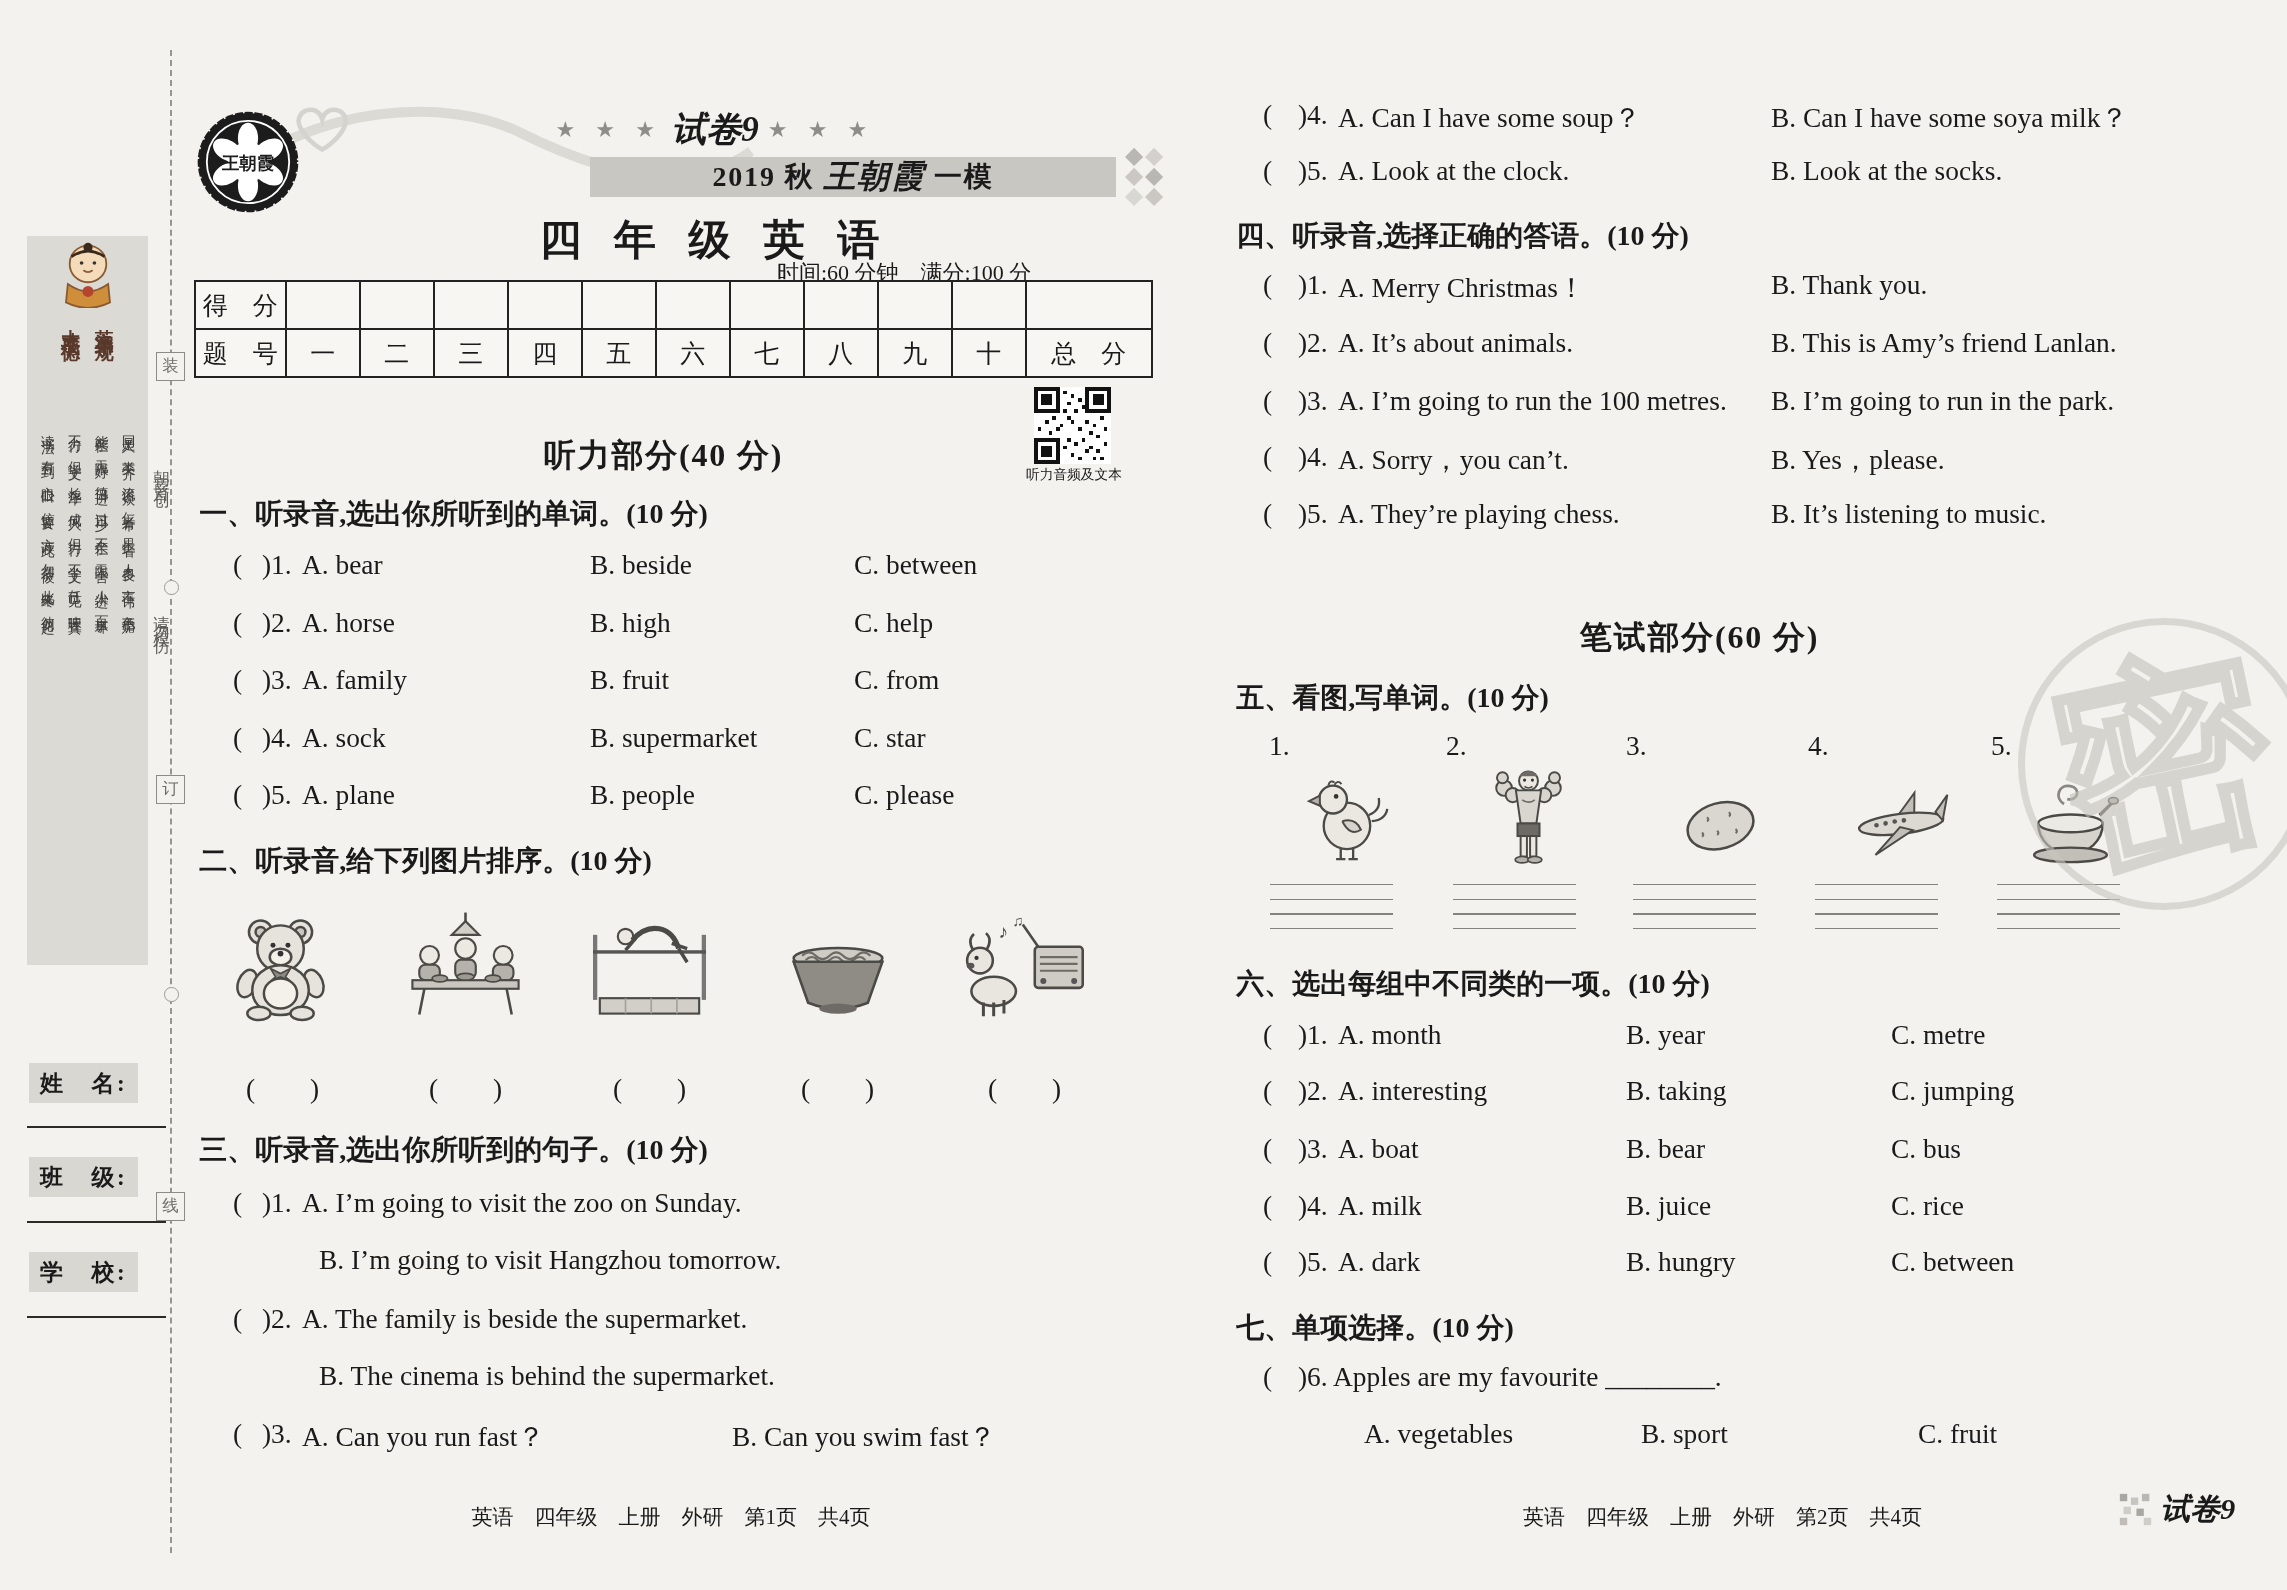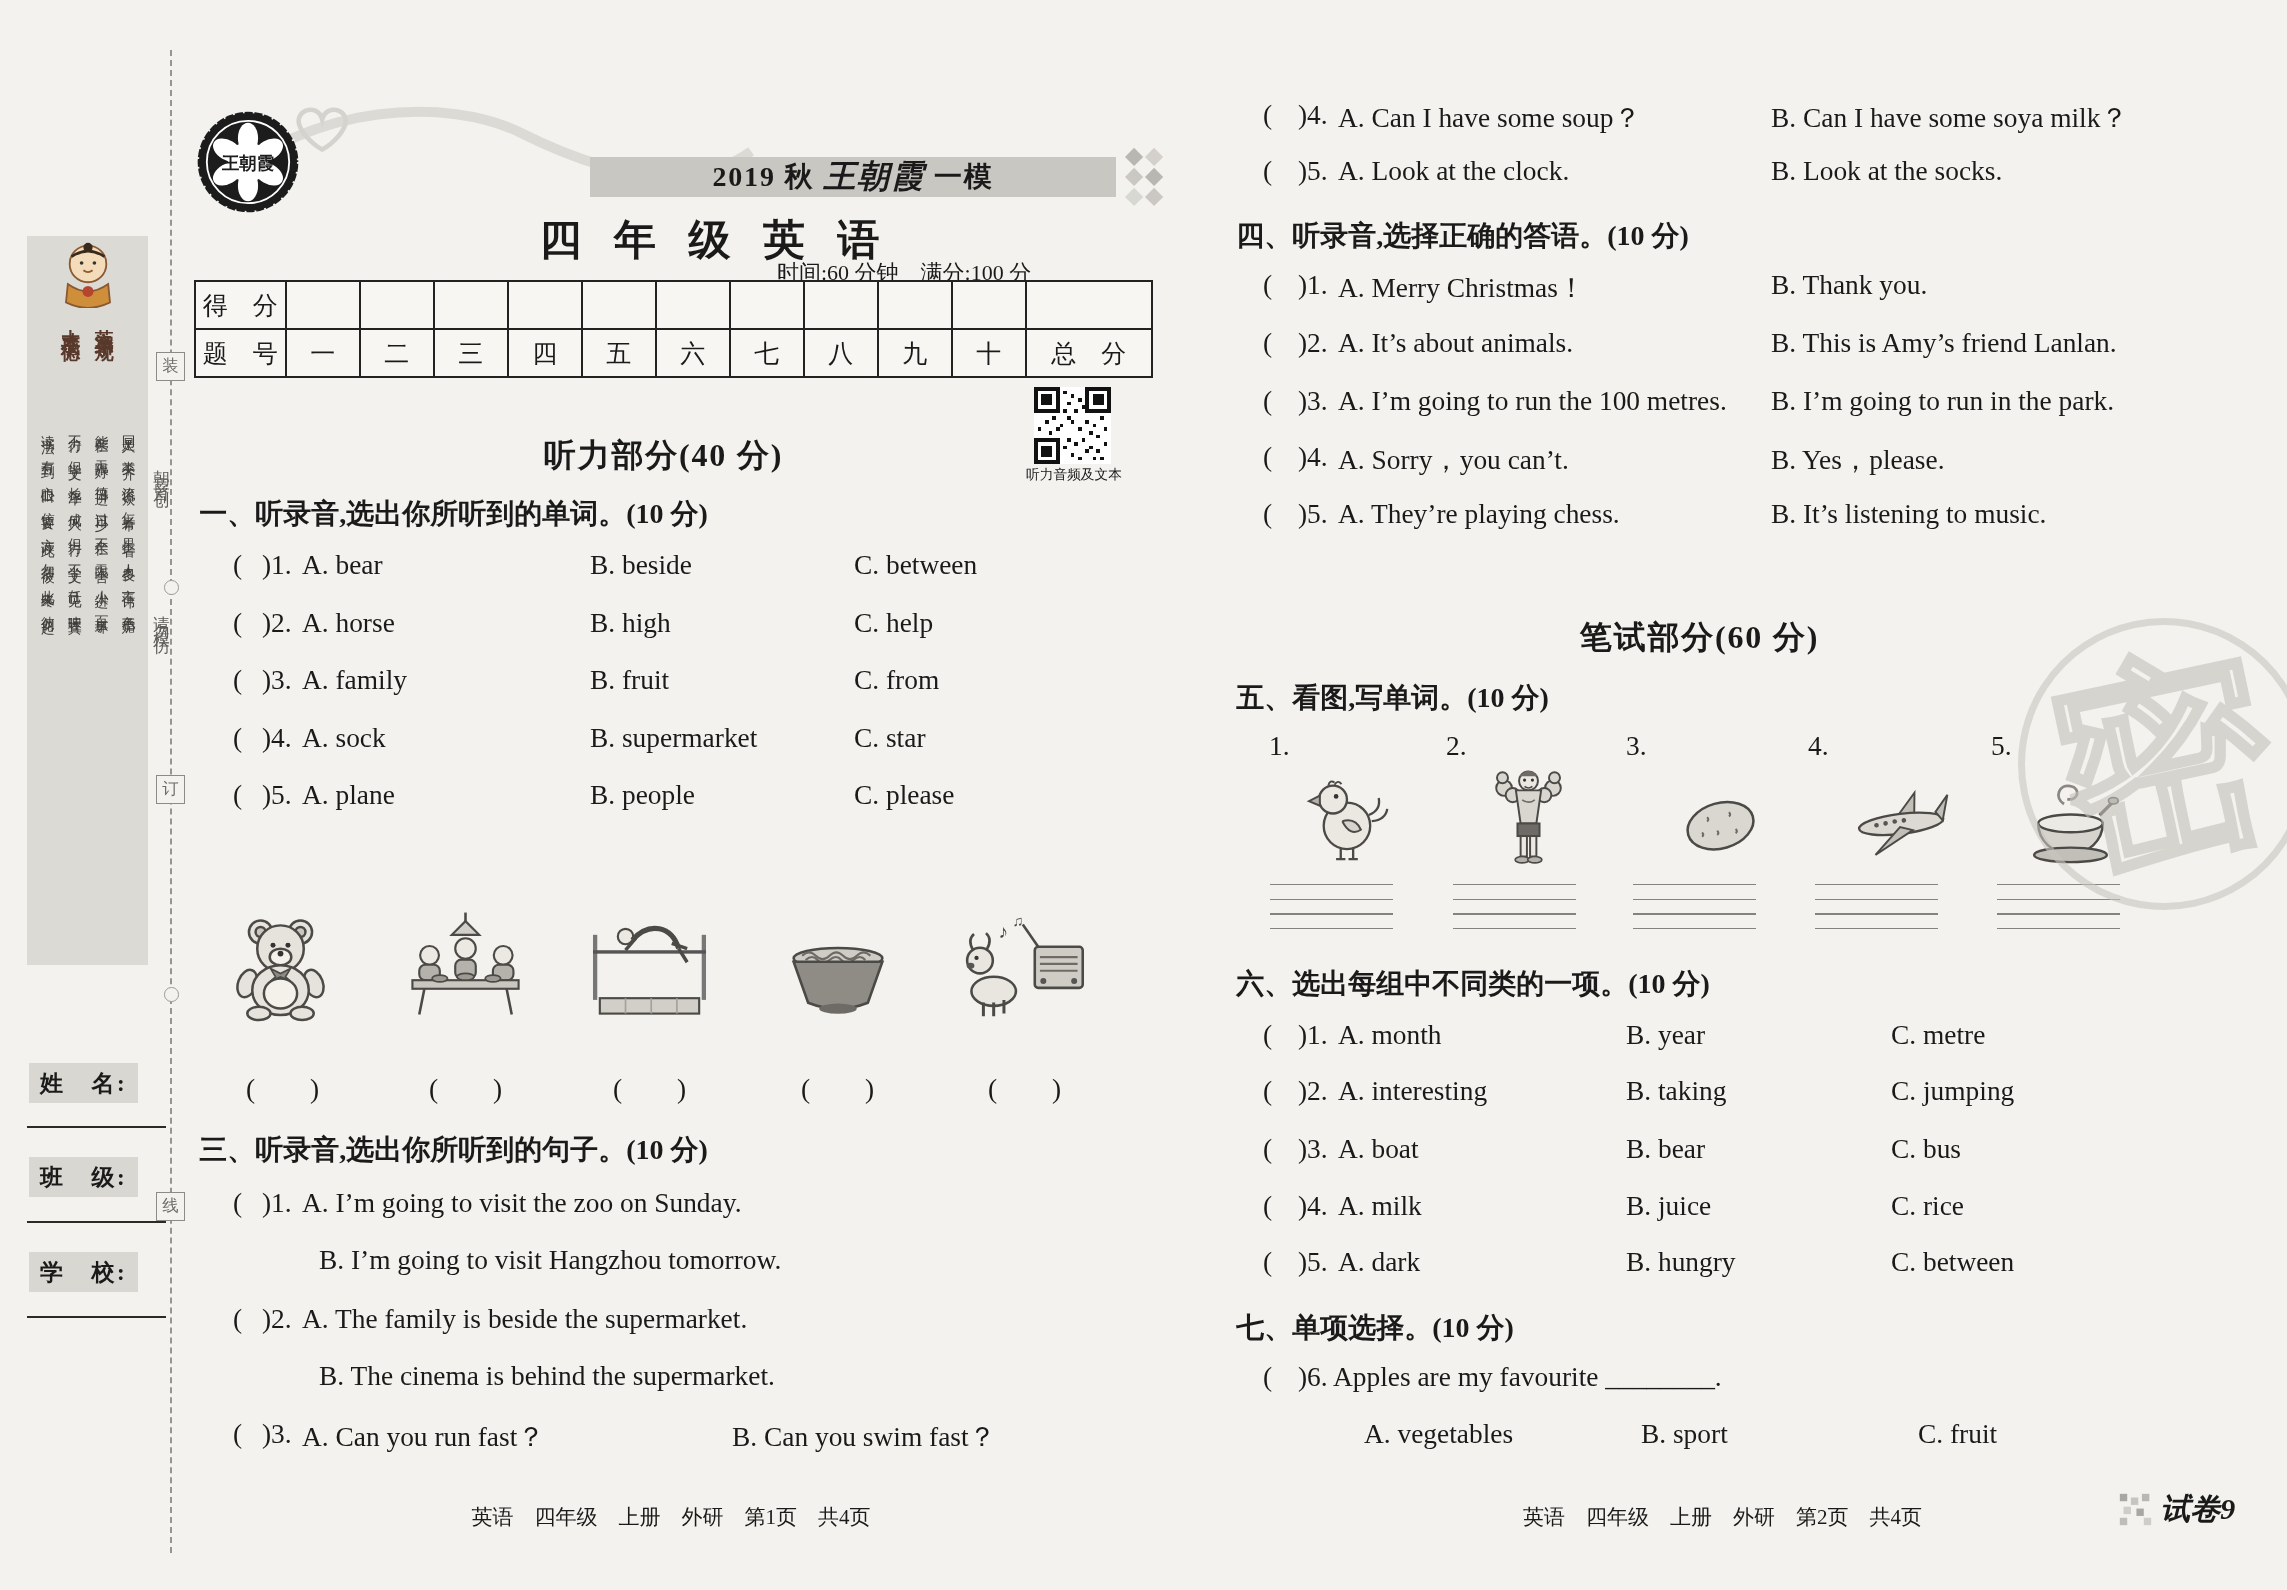--- a/index.html
+++ b/index.html
@@ -108,20 +108,23 @@
       <ellipse cx="59" cy="33" rx="11" ry="17" transform="rotate(60 59 59)"></ellipse>
       <ellipse cx="59" cy="33" rx="11" ry="17" transform="rotate(120 59 59)"></ellipse>
       <ellipse cx="59" cy="33" rx="11" ry="17" transform="rotate(180 59 59)"></ellipse>
       <ellipse cx="59" cy="33" rx="11" ry="17" transform="rotate(240 59 59)"></ellipse>
       <ellipse cx="59" cy="33" rx="11" ry="17" transform="rotate(300 59 59)"></ellipse>
       <circle cx="59" cy="59" r="22"></circle>
     </g>
     <text x="59" y="67" text-anchor="middle" font-size="19" font-weight="bold" fill="#1c1c1c">王朝霞</text>
   </svg>
 
+  <div id="stars-line">
+    <span class="stars">★ ★ ★</span><span class="paper-no">试卷9</span><span class="stars">★ ★ ★</span>
+  </div>
 
   <div id="banner">
     <span>2019 秋</span>
     <span class="brand">王朝霞</span>
     <span>一模</span>
   </div>
 
   <svg class="abs" style="left:930px;top:146px" width="46" height="60" viewBox="0 0 50 66">
     <g fill="#b9b7b2">
       <path d="M13,2 l10,10 -10,10 -10,-10z"></path>
@@ -270,20 +273,21 @@
     <span class="c0">C. star</span>
   </div>
   <div class="row" style="top:780px">
     <span class="p0">(</span>
     <span class="n0">)5.</span>
     <span class="a0">A. plane</span>
     <span class="b0">B. people</span>
     <span class="c0">C. please</span>
   </div>
 
+  <div class="sec-title" style="left:7.3px;top:842px">二、听录音,给下列图片排序。(10 分)</div>
 
   <div class="pic" style="left:22px;top:895px;width:137px;height:128px">
     <svg width="108" height="113" viewBox="0 0 130 135">
       <g fill="#e6e3dd" stroke="#4c4a46" stroke-width="3">
         <circle cx="38" cy="26" r="14"></circle>
           <circle cx="86" cy="26" r="14"></circle>
         <circle cx="38" cy="26" r="6" fill="#c9c6c0"></circle>
           <circle cx="86" cy="26" r="6" fill="#c9c6c0"></circle>
         <circle cx="62" cy="46" r="28"></circle>
         <ellipse cx="62" cy="56" rx="13" ry="10" fill="#f4f1ea"></ellipse>

